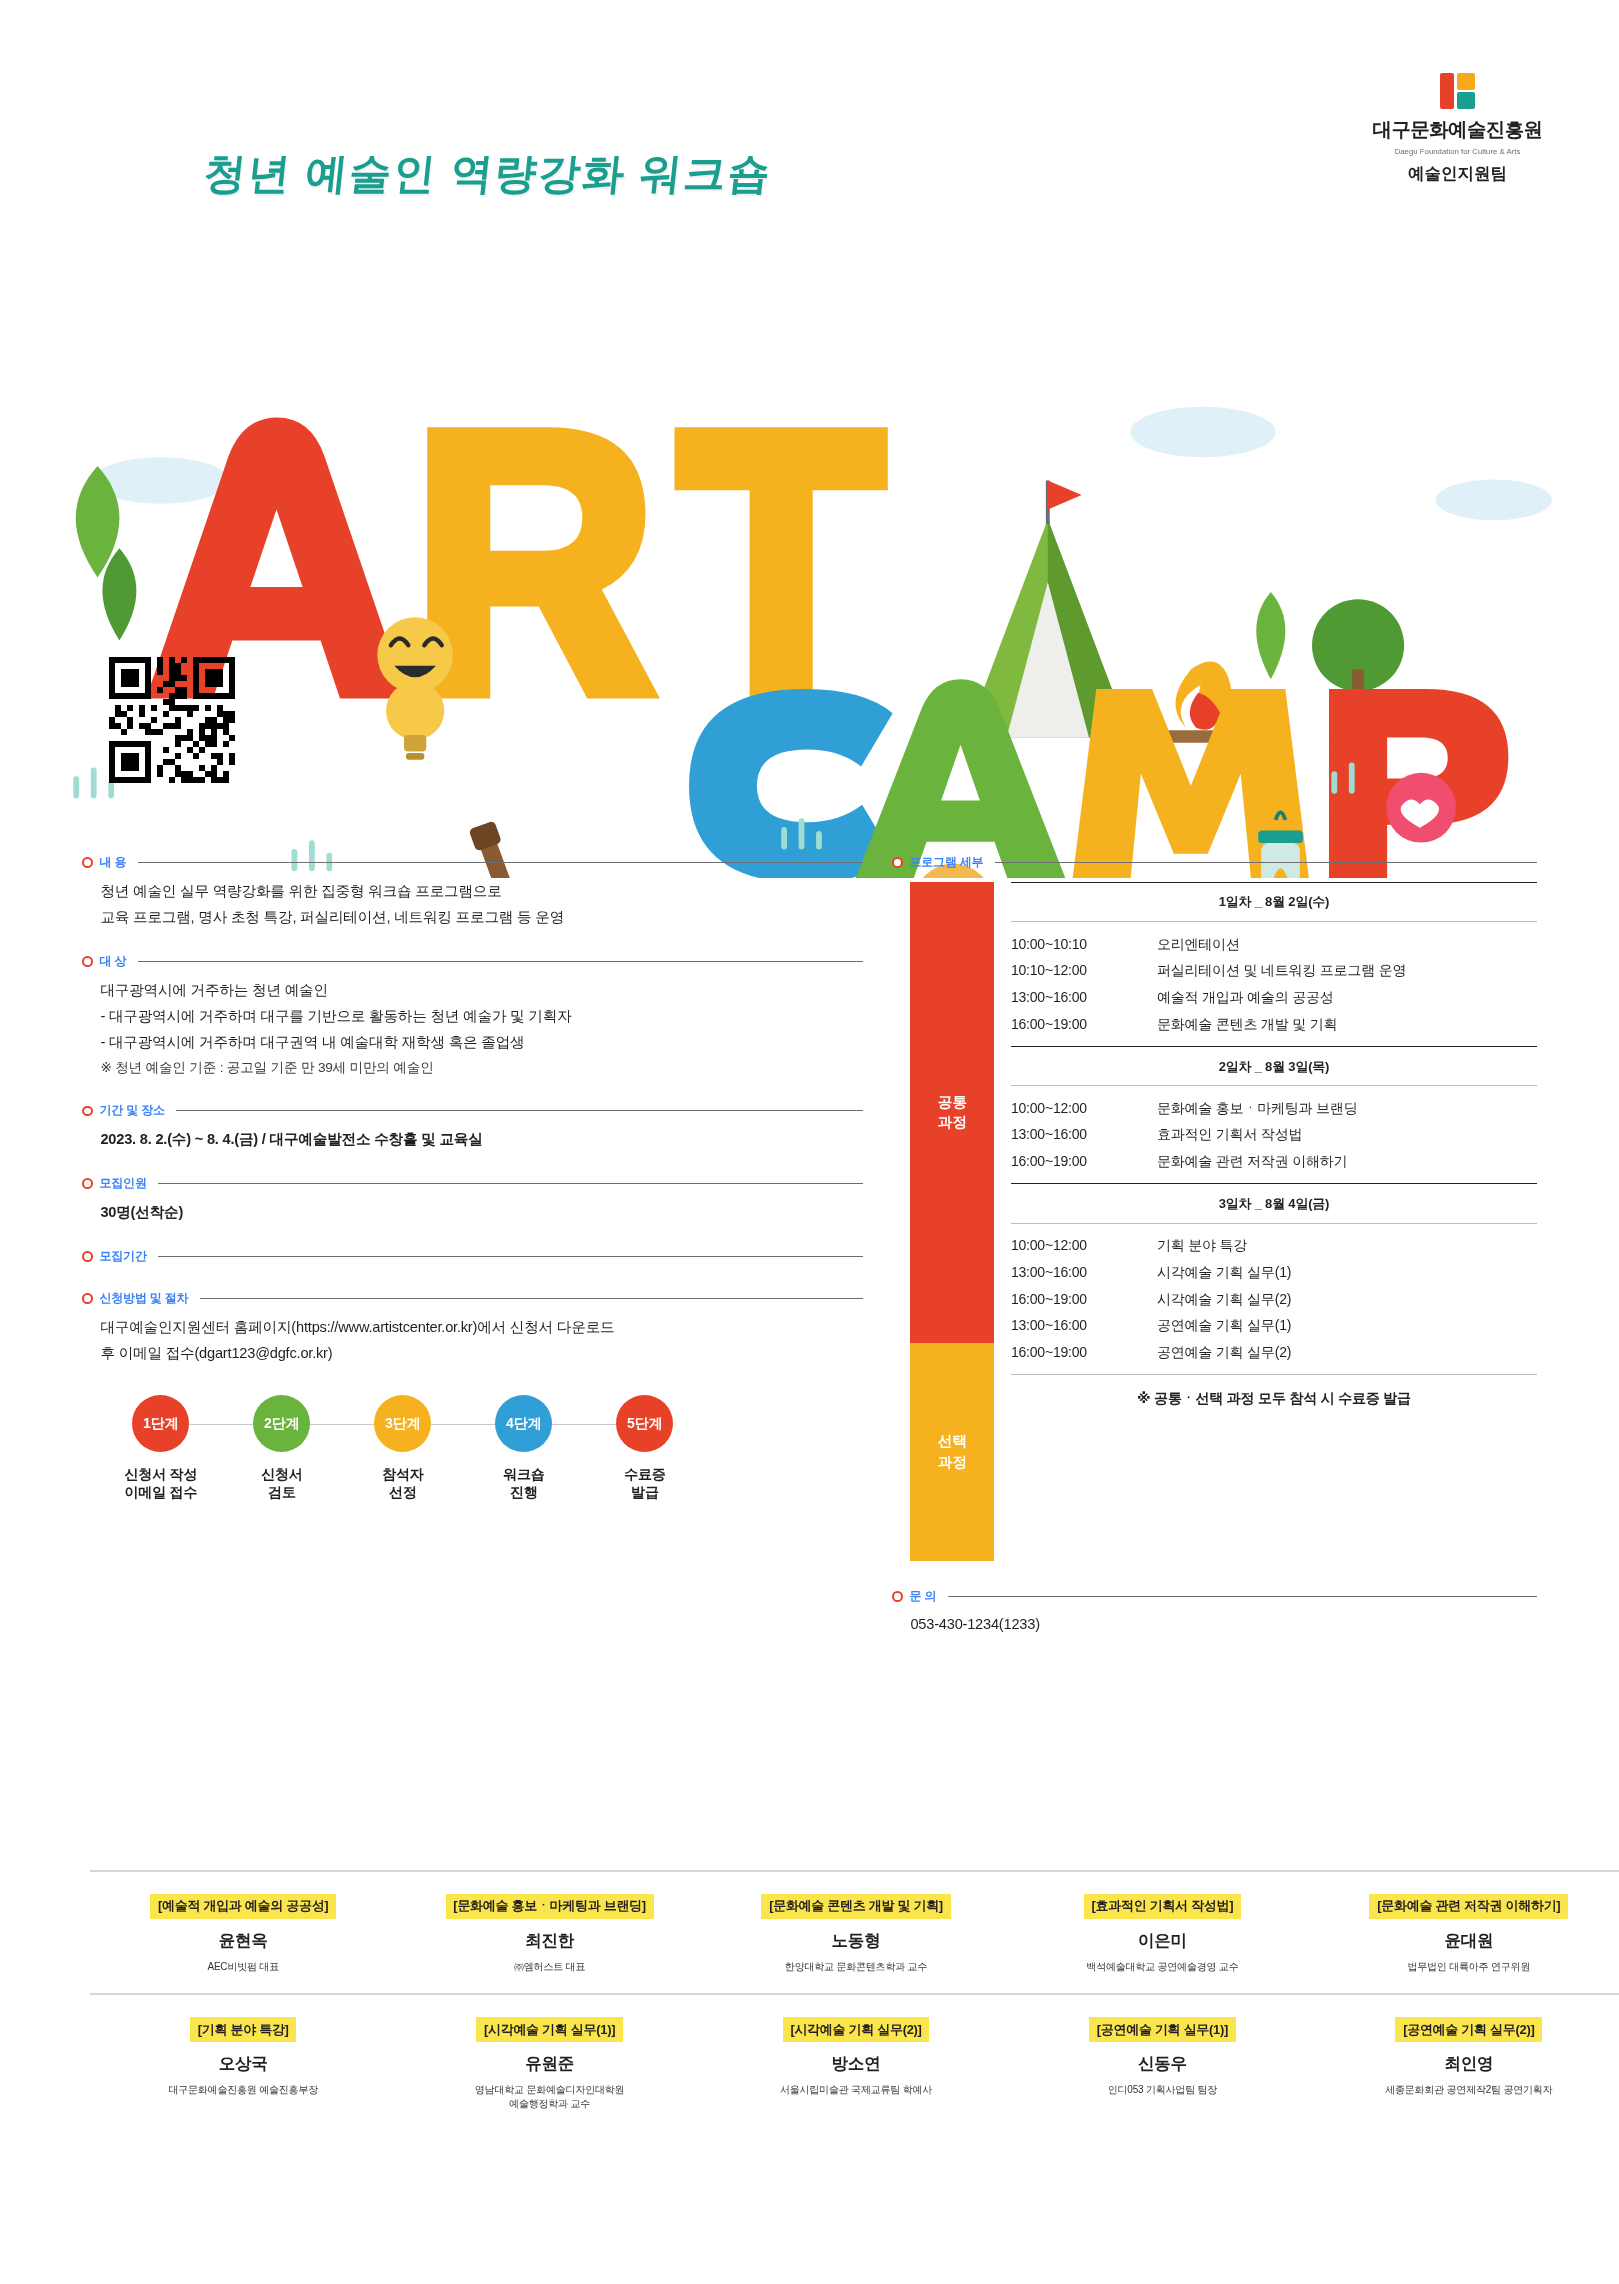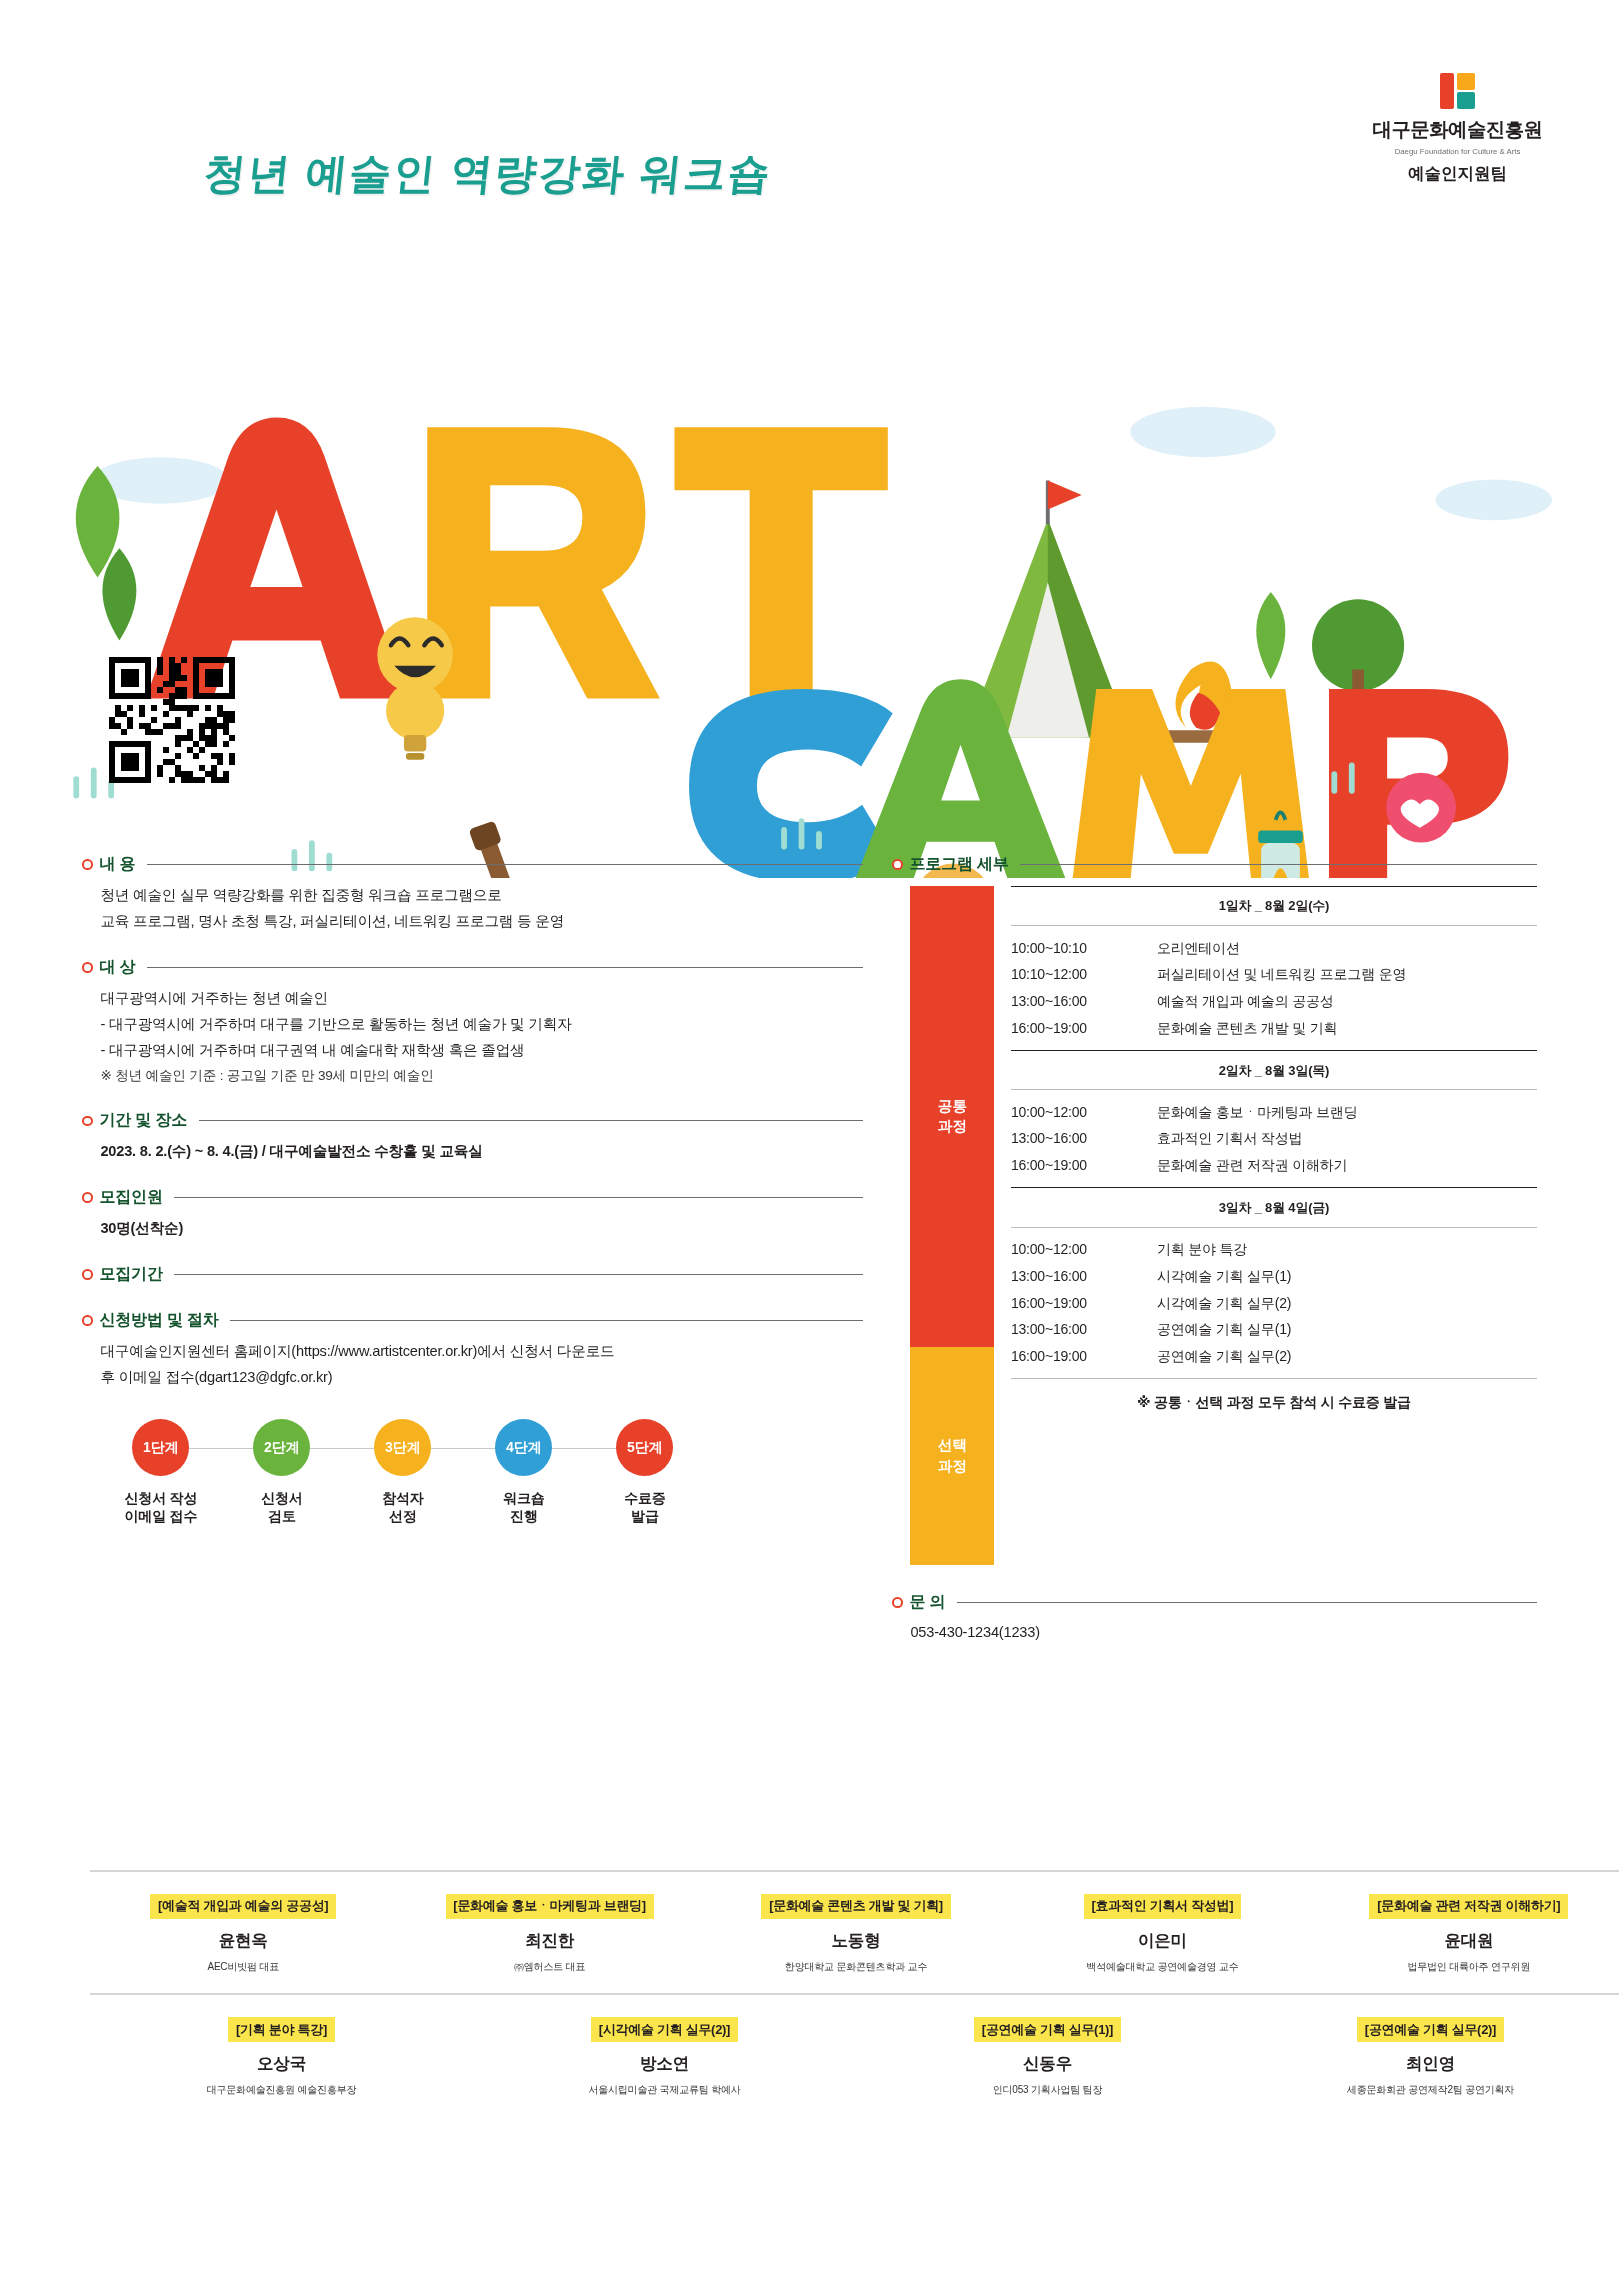--- a/index.html
+++ b/index.html
@@ -57,21 +57,21 @@
   .content { position:absolute; left:0; top:854px; width:1620px; }
   .col-left { position:absolute; left: 82px; top:0; width: 781px; }
   .col-right { position:absolute; left: 892px; top:0; width: 645px; }
 
   .sec { margin-bottom: 25px; }
   .sec-head { display:flex; align-items:center; gap:6.8px; }
   .bullet {
     width: 10.7px; height: 10.7px; border-radius:50%;
     border: 2.9px solid #e8412a; background:#fff; flex: none;
   }
-  .sec-title { font-size: 16px; font-weight: bold; color:#14532d; white-space:nowrap; letter-spacing:-0.2px;}
+  .sec-title { font-size: 12px; font-weight: bold; color:#3b82f6; white-space:nowrap; letter-spacing:-0.2px;}
   .rule { flex:1; height:1px; background:#6d6e71; margin-left: 4.9px; }
 
   .sec-body { margin-left: 18.4px; margin-top: 9.7px; }
   .sec-body p { margin: 0 0 4.9px 0; font-size: 14.6px; line-height: 1.45; color:#231f20; letter-spacing:-0.2px;}
   .sec-body p.bold { font-weight: bold; }
   .sec-body p.small { font-size: 13.6px; color:#3a3a3a; }
 
   
   .steps { margin: 31px 0 0 18.4px; display:flex; align-items:flex-start; gap:0; }
   .step { width: 121px; text-align:center; position:relative; }
@@ -956,20 +956,28 @@
   <div class="lect-div"></div>
   <div class="lect-row" id="lectRow2">
       <div class="lect">
         <div><span class="tag">[기획 분야 특강]</span></div>
         <div class="nm">오상국</div>
         <div class="af">
           <div>대구문화예술진흥원 예술진흥부장</div>
         </div>
       </div>
       <div class="lect">
+        <div><span class="tag">[시각예술 기획 실무(1)]</span></div>
+        <div class="nm">유원준</div>
+        <div class="af">
+          <div>영남대학교 문화예술디자인대학원</div>
+          <div>예술행정학과 교수</div>
+        </div>
+      </div>
+      <div class="lect">
         <div><span class="tag">[시각예술 기획 실무(2)]</span></div>
         <div class="nm">방소연</div>
         <div class="af">
           <div>서울시립미술관 국제교류팀 학예사</div>
         </div>
       </div>
       <div class="lect">
         <div><span class="tag">[공연예술 기획 실무(1)]</span></div>
         <div class="nm">신동우</div>
         <div class="af">

